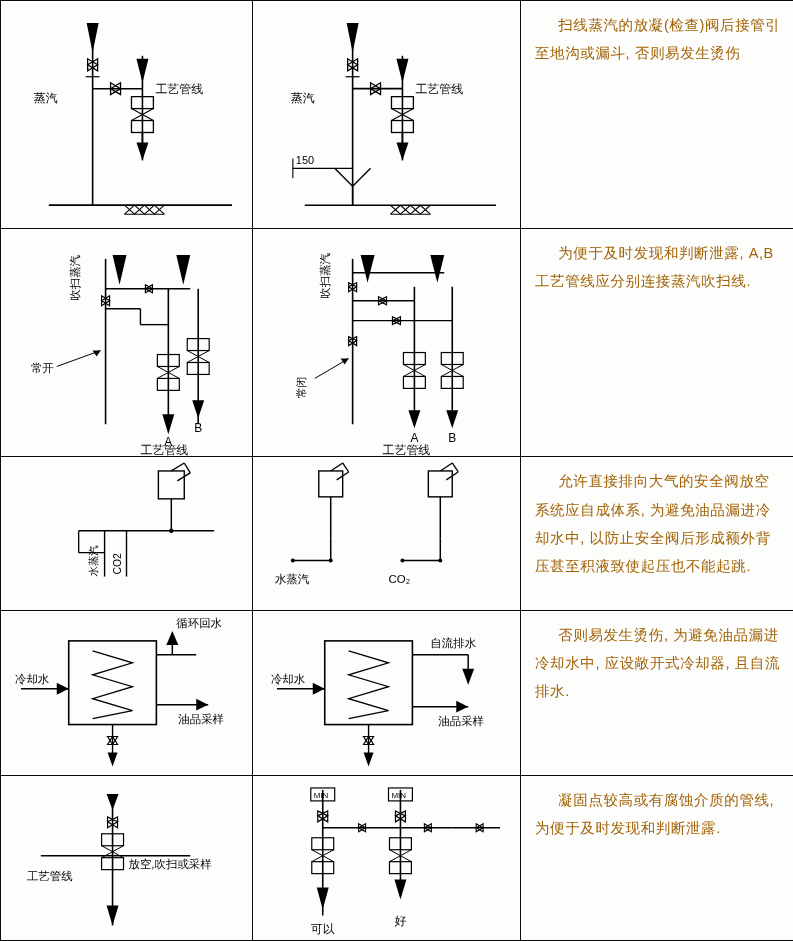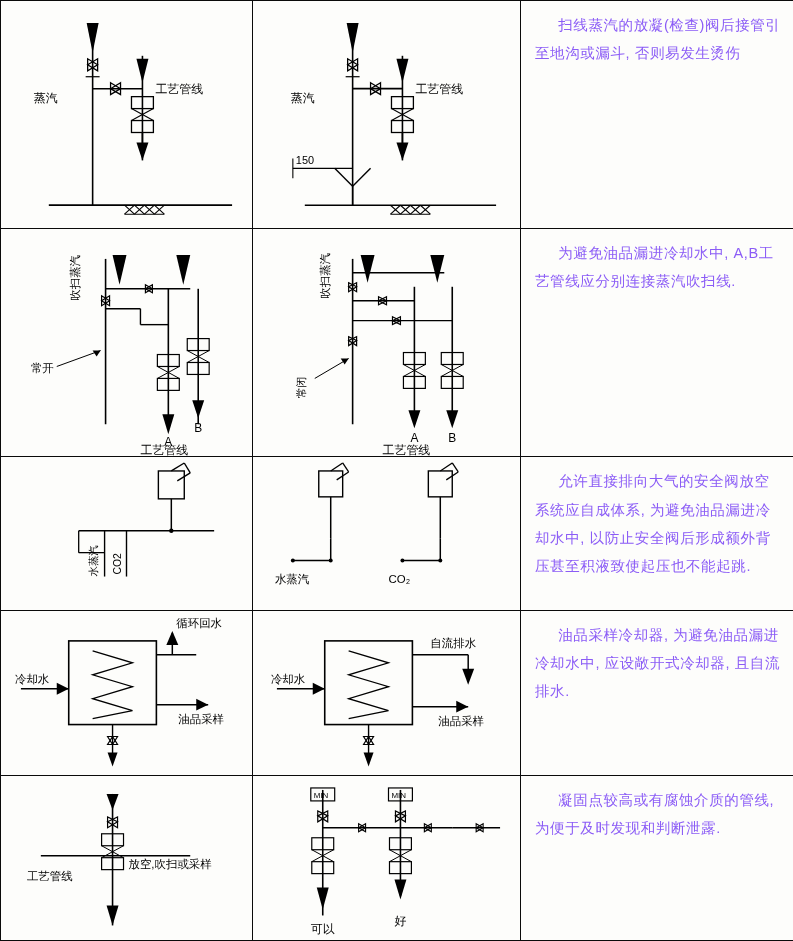--- a/index.html
+++ b/index.html
@@ -31,21 +31,21 @@
   col.c1 { width: 252px; }
   col.c2 { width: 268px; }
   col.c3 { width: 273px; }
   .cellwrap { position: relative; width: 100%; height: 100%; overflow: hidden; }
   svg.fig { display: block; width: 100%; height: 100%; }
   .note {
     padding: 10px 12px 10px 14px;
     font-size: 14.5px;
     line-height: 1.95;
     letter-spacing: 0.6px;
-    color: #8b5cf6;
+    color: #a16207;
     font-family: "Liberation Sans", sans-serif;
     text-align: left;
   }
   .note p { margin: 0; text-indent: 1.6em; }
   text { font-family: "Liberation Sans", sans-serif; fill: #000; }
 </style>
 </head>
 <body>
 
 <div id="sheet">
@@ -242,21 +242,21 @@
           <text x="52" y="170" font-size="11" transform="rotate(-90 52 170)">常闭</text>
           <text x="76" y="70" font-size="11.5" transform="rotate(-90 76 70)">吹扫蒸汽</text>
           <text x="158" y="214" font-size="12">A</text>
           <text x="196" y="214" font-size="12">B</text>
           <text x="130" y="226" font-size="12">工艺管线</text>
         </svg>
       </div>
     </td>
     <td>
       <div class="note">
-        <p>为避免油品漏进冷却水中, A,B工艺管线应分别连接蒸汽吹扫线.</p>
+        <p>为便于及时发现和判断泄露, A,B工艺管线应分别连接蒸汽吹扫线.</p>
       </div>
     </td>
   </tr>
 
   <tr style="height:153px">
     <td>
       <div class="cellwrap">
         <svg class="fig" viewBox="0 0 252 153">
 
           <rect x="158" y="14" width="26" height="28" fill="none" stroke="#000" stroke-width="1.4"></rect>
@@ -362,21 +362,21 @@
           <polygon points="111,134 121,134 116,126" fill="none" stroke="#000" stroke-width="1.2"></polygon>
           <polygon points="111,142 121,142 116,156" fill="#000"></polygon>
           <text x="18" y="72" font-size="11.5">冷却水</text>
           <text x="178" y="36" font-size="11.5">自流排水</text>
           <text x="186" y="114" font-size="11.5">油品采样</text>
         </svg>
       </div>
     </td>
     <td>
       <div class="note">
-        <p>油品采样冷却器, 为避免油品漏进冷却水中, 应设敞开式冷却器, 且自流排水.</p>
+        <p>否则易发生烫伤, 为避免油品漏进冷却水中, 应设敞开式冷却器, 且自流排水.</p>
       </div>
     </td>
   </tr>
 
   <tr>
     <td>
       <div class="cellwrap">
         <svg class="fig" viewBox="0 0 252 165">
 
           <line x1="40" y1="80" x2="190" y2="80" stroke="#000" stroke-width="1.6"></line>

